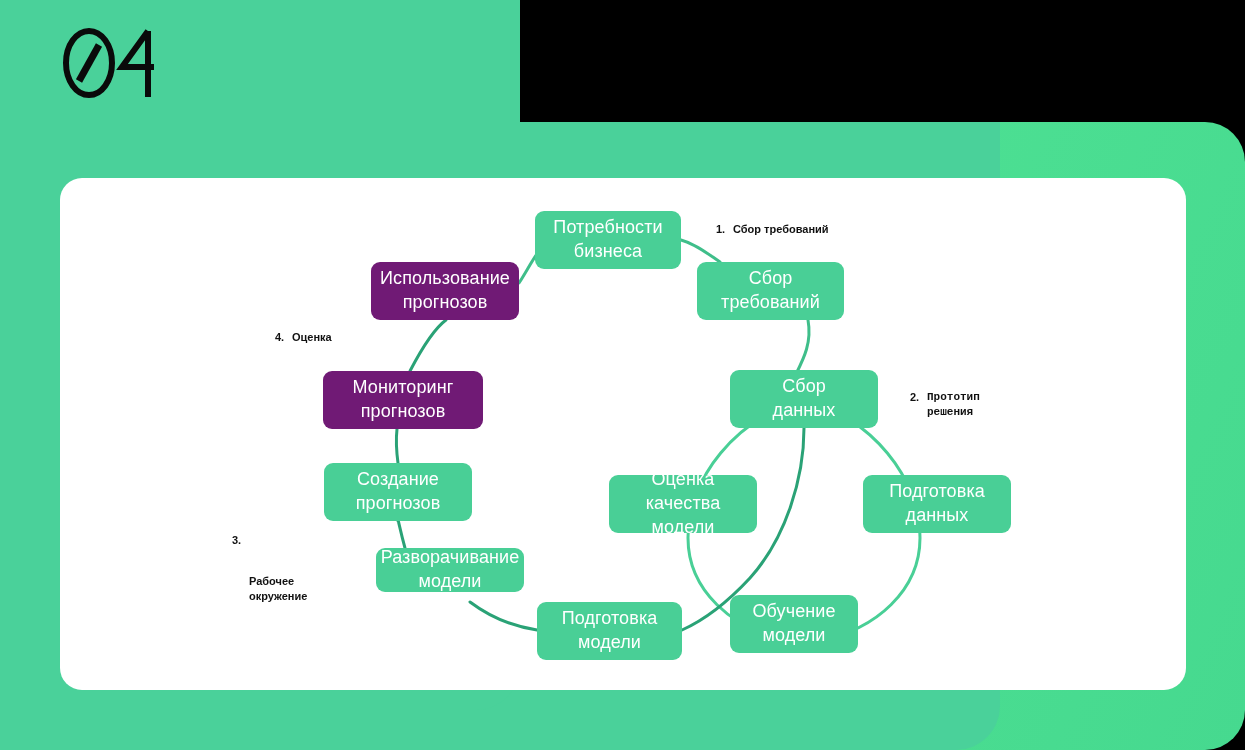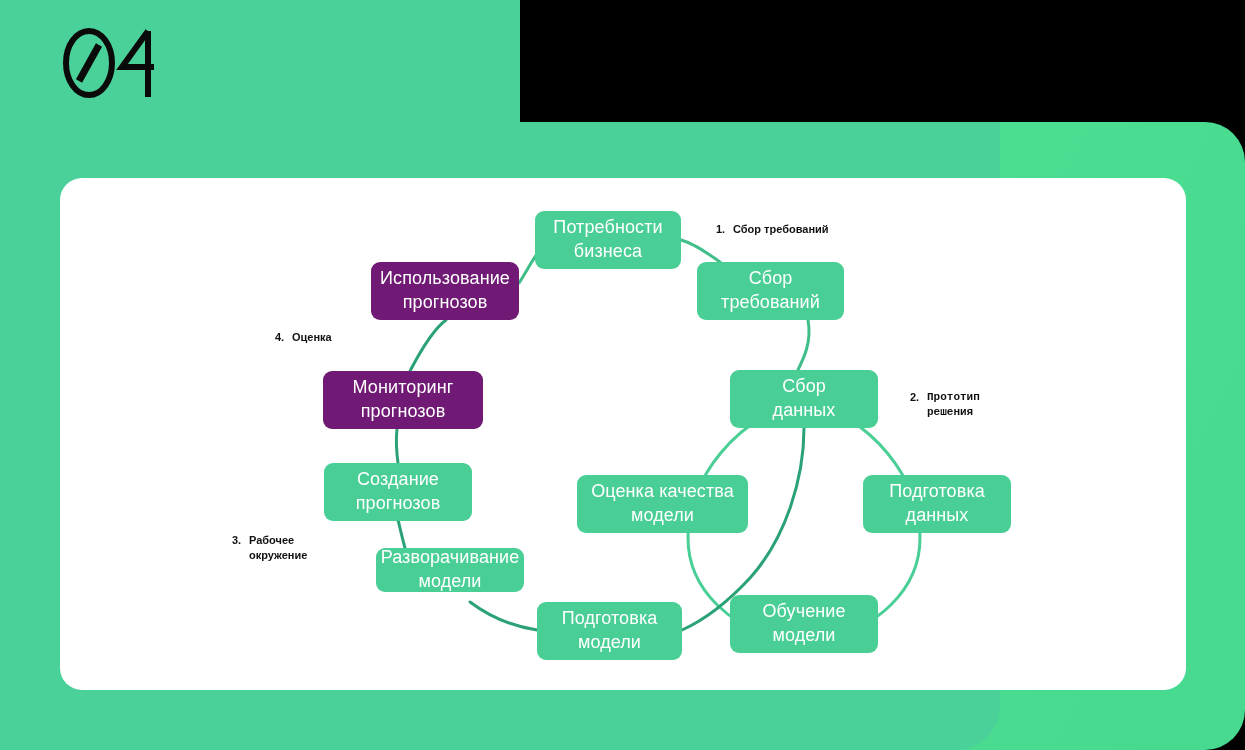--- a/index.html
+++ b/index.html
@@ -181,39 +181,39 @@
 
     <div id="nodes-layer">
         <div class="node tone-light" style="left: 475px; top: 33px; width: 146px; height: 58px;">Потребности
 бизнеса</div>
         <div class="node tone-light" style="left: 637px; top: 84px; width: 147px; height: 58px;">Сбор
 требований</div>
         <div class="node tone-light" style="left: 670px; top: 192px; width: 148px; height: 58px;">Сбор
 данных</div>
         <div class="node tone-light" style="left: 803px; top: 297px; width: 148px; height: 58px;">Подготовка
 данных</div>
-        <div class="node tone-light" style="left: 670px; top: 417px; width: 148px; height: 58px;">Обучение
+        <div class="node tone-light" style="left: 670px; top: 417px; width: 128px; height: 58px;">Обучение
 модели</div>
         <div class="node tone-light" style="left: 477px; top: 424px; width: 145px; height: 58px;">Подготовка
 модели</div>
-        <div class="node tone-light" style="left: 517px; top: 297px; width: 171px; height: 58px;">Оценка качества
+        <div class="node tone-light" style="left: 549px; top: 297px; width: 148px; height: 58px;">Оценка качества
 модели</div>
         <div class="node tone-light" style="left: 316px; top: 370px; width: 148px; height: 44px;">Разворачивание
 модели</div>
         <div class="node tone-light" style="left: 264px; top: 285px; width: 148px; height: 58px;">Создание
 прогнозов</div>
         <div class="node tone-dark" style="left: 263px; top: 193px; width: 160px; height: 58px;">Мониторинг
 прогнозов</div>
         <div class="node tone-dark" style="left: 311px; top: 84px; width: 148px; height: 58px;">Использование
 прогнозов</div>
       </div>
 
     <div id="labels-layer">
         <div class="step-label" style="left: 656px; top: 44px; width: 200px;"><span class="num">1.</span><span class="txt" style="white-space: pre-line;">Сбор требований</span></div>
         <div class="step-label" style="left: 850px; top: 212px; width: 160px;"><span class="num">2.</span><span class="txt" style="white-space: pre-line; font-family: Liberation Mono, monospace;">Прототип
 решения</span></div>
-        <div class="step-label" style="left: 172px; top: 355px; width: 160px;"><span class="num">3.</span><span class="txt" style="white-space: pre-line;">Рабочее
+        <div class="step-label" style="left: 172px; top: 355px; width: 160px;"><span class="num">3.</span><span class="txt" style="white-space: pre-line; margin-top: 41px;">Рабочее
 окружение</span></div>
         <div class="step-label" style="left: 215px; top: 152px; width: 160px;"><span class="num">4.</span><span class="txt" style="white-space: pre-line;">Оценка</span></div>
       </div>
   </div>
 
 </div>
 
 </body></html>

